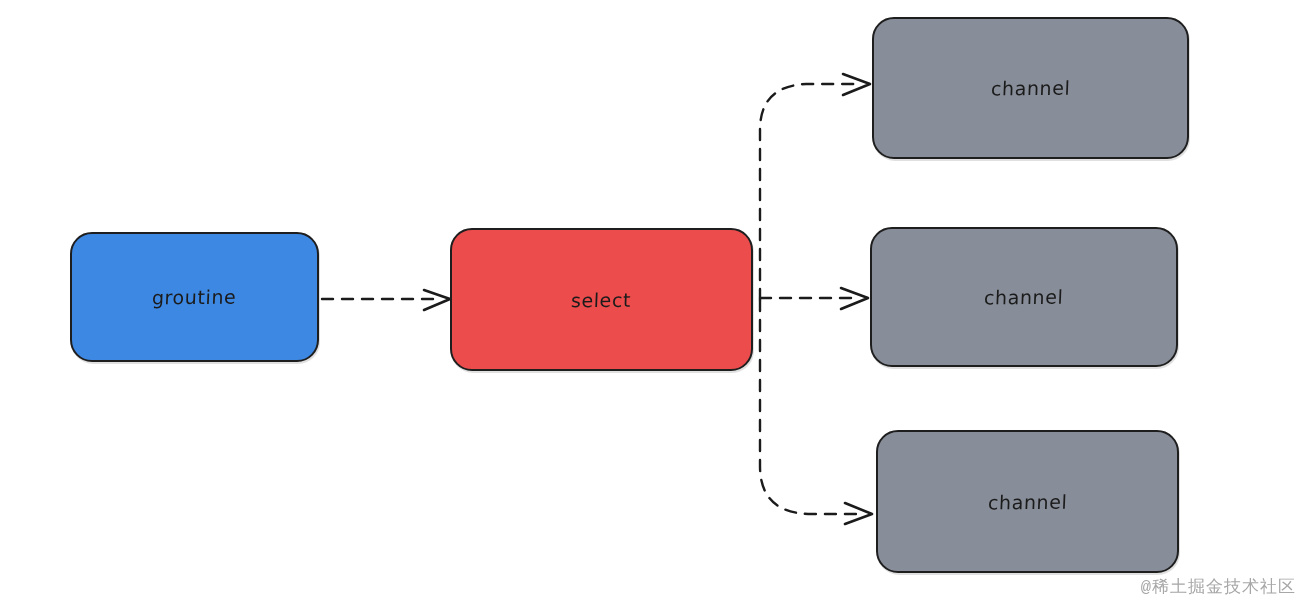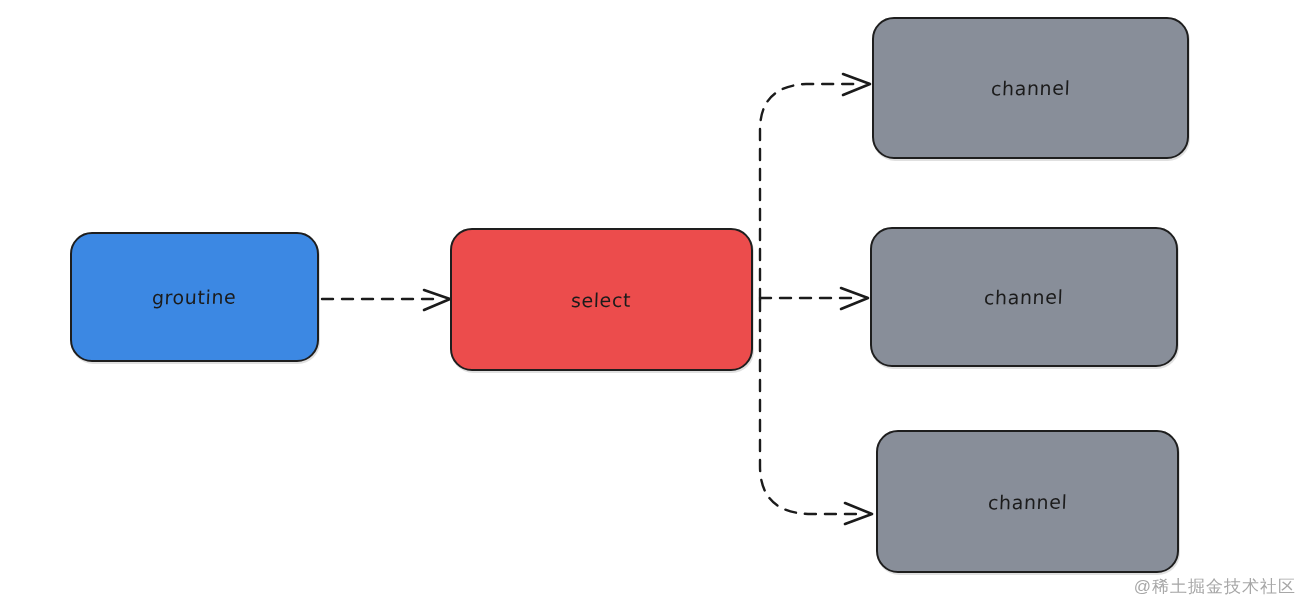--- a/index.html
+++ b/index.html
@@ -68,21 +68,21 @@
     fill: none;
     stroke: #1b1b1b;
     stroke-width: 2.6;
     stroke-linecap: round;
     stroke-linejoin: round;
   }
   #watermark {
     position: absolute;
     right: 12px;
     bottom: 10px;
-    font-family: Liberation Sans, sans-serif;
+    font-family: Liberation Mono, monospace;
     font-size: 17px;
     color: #a7a7a7;
     letter-spacing: 1px;
     user-select: none;
   }
 </style>
 </head>
 <body>
 
 <div id="canvas">

